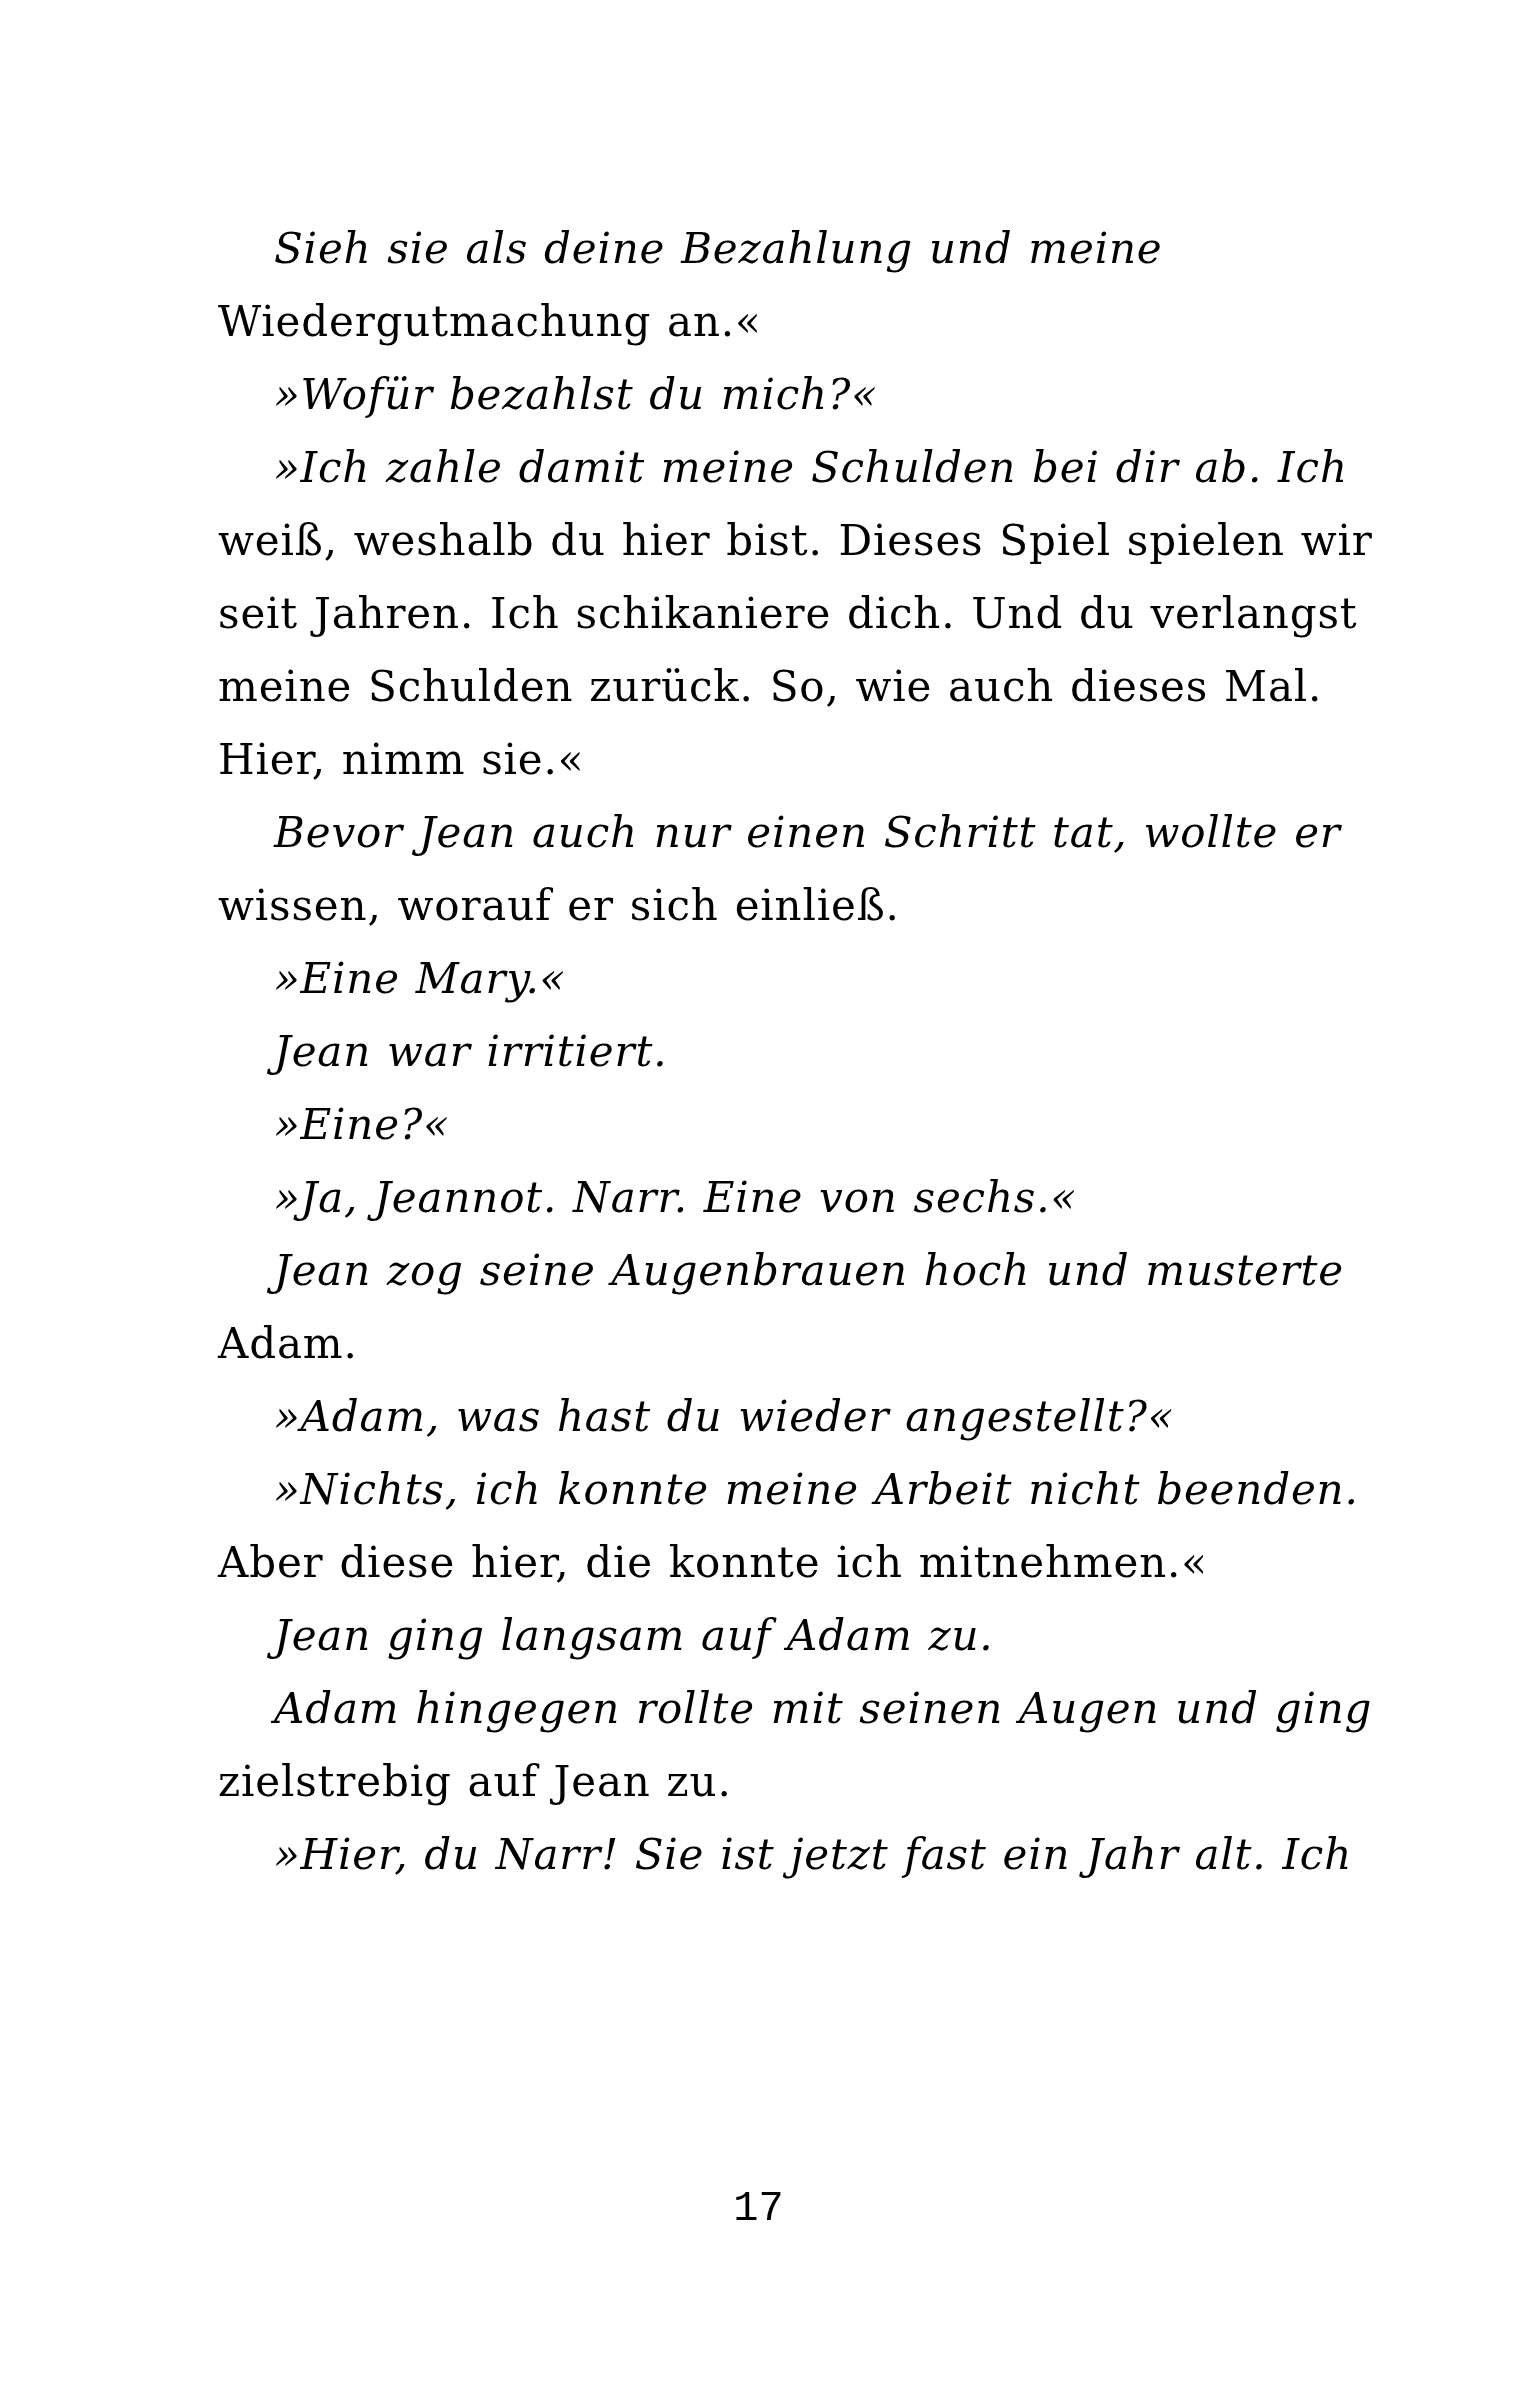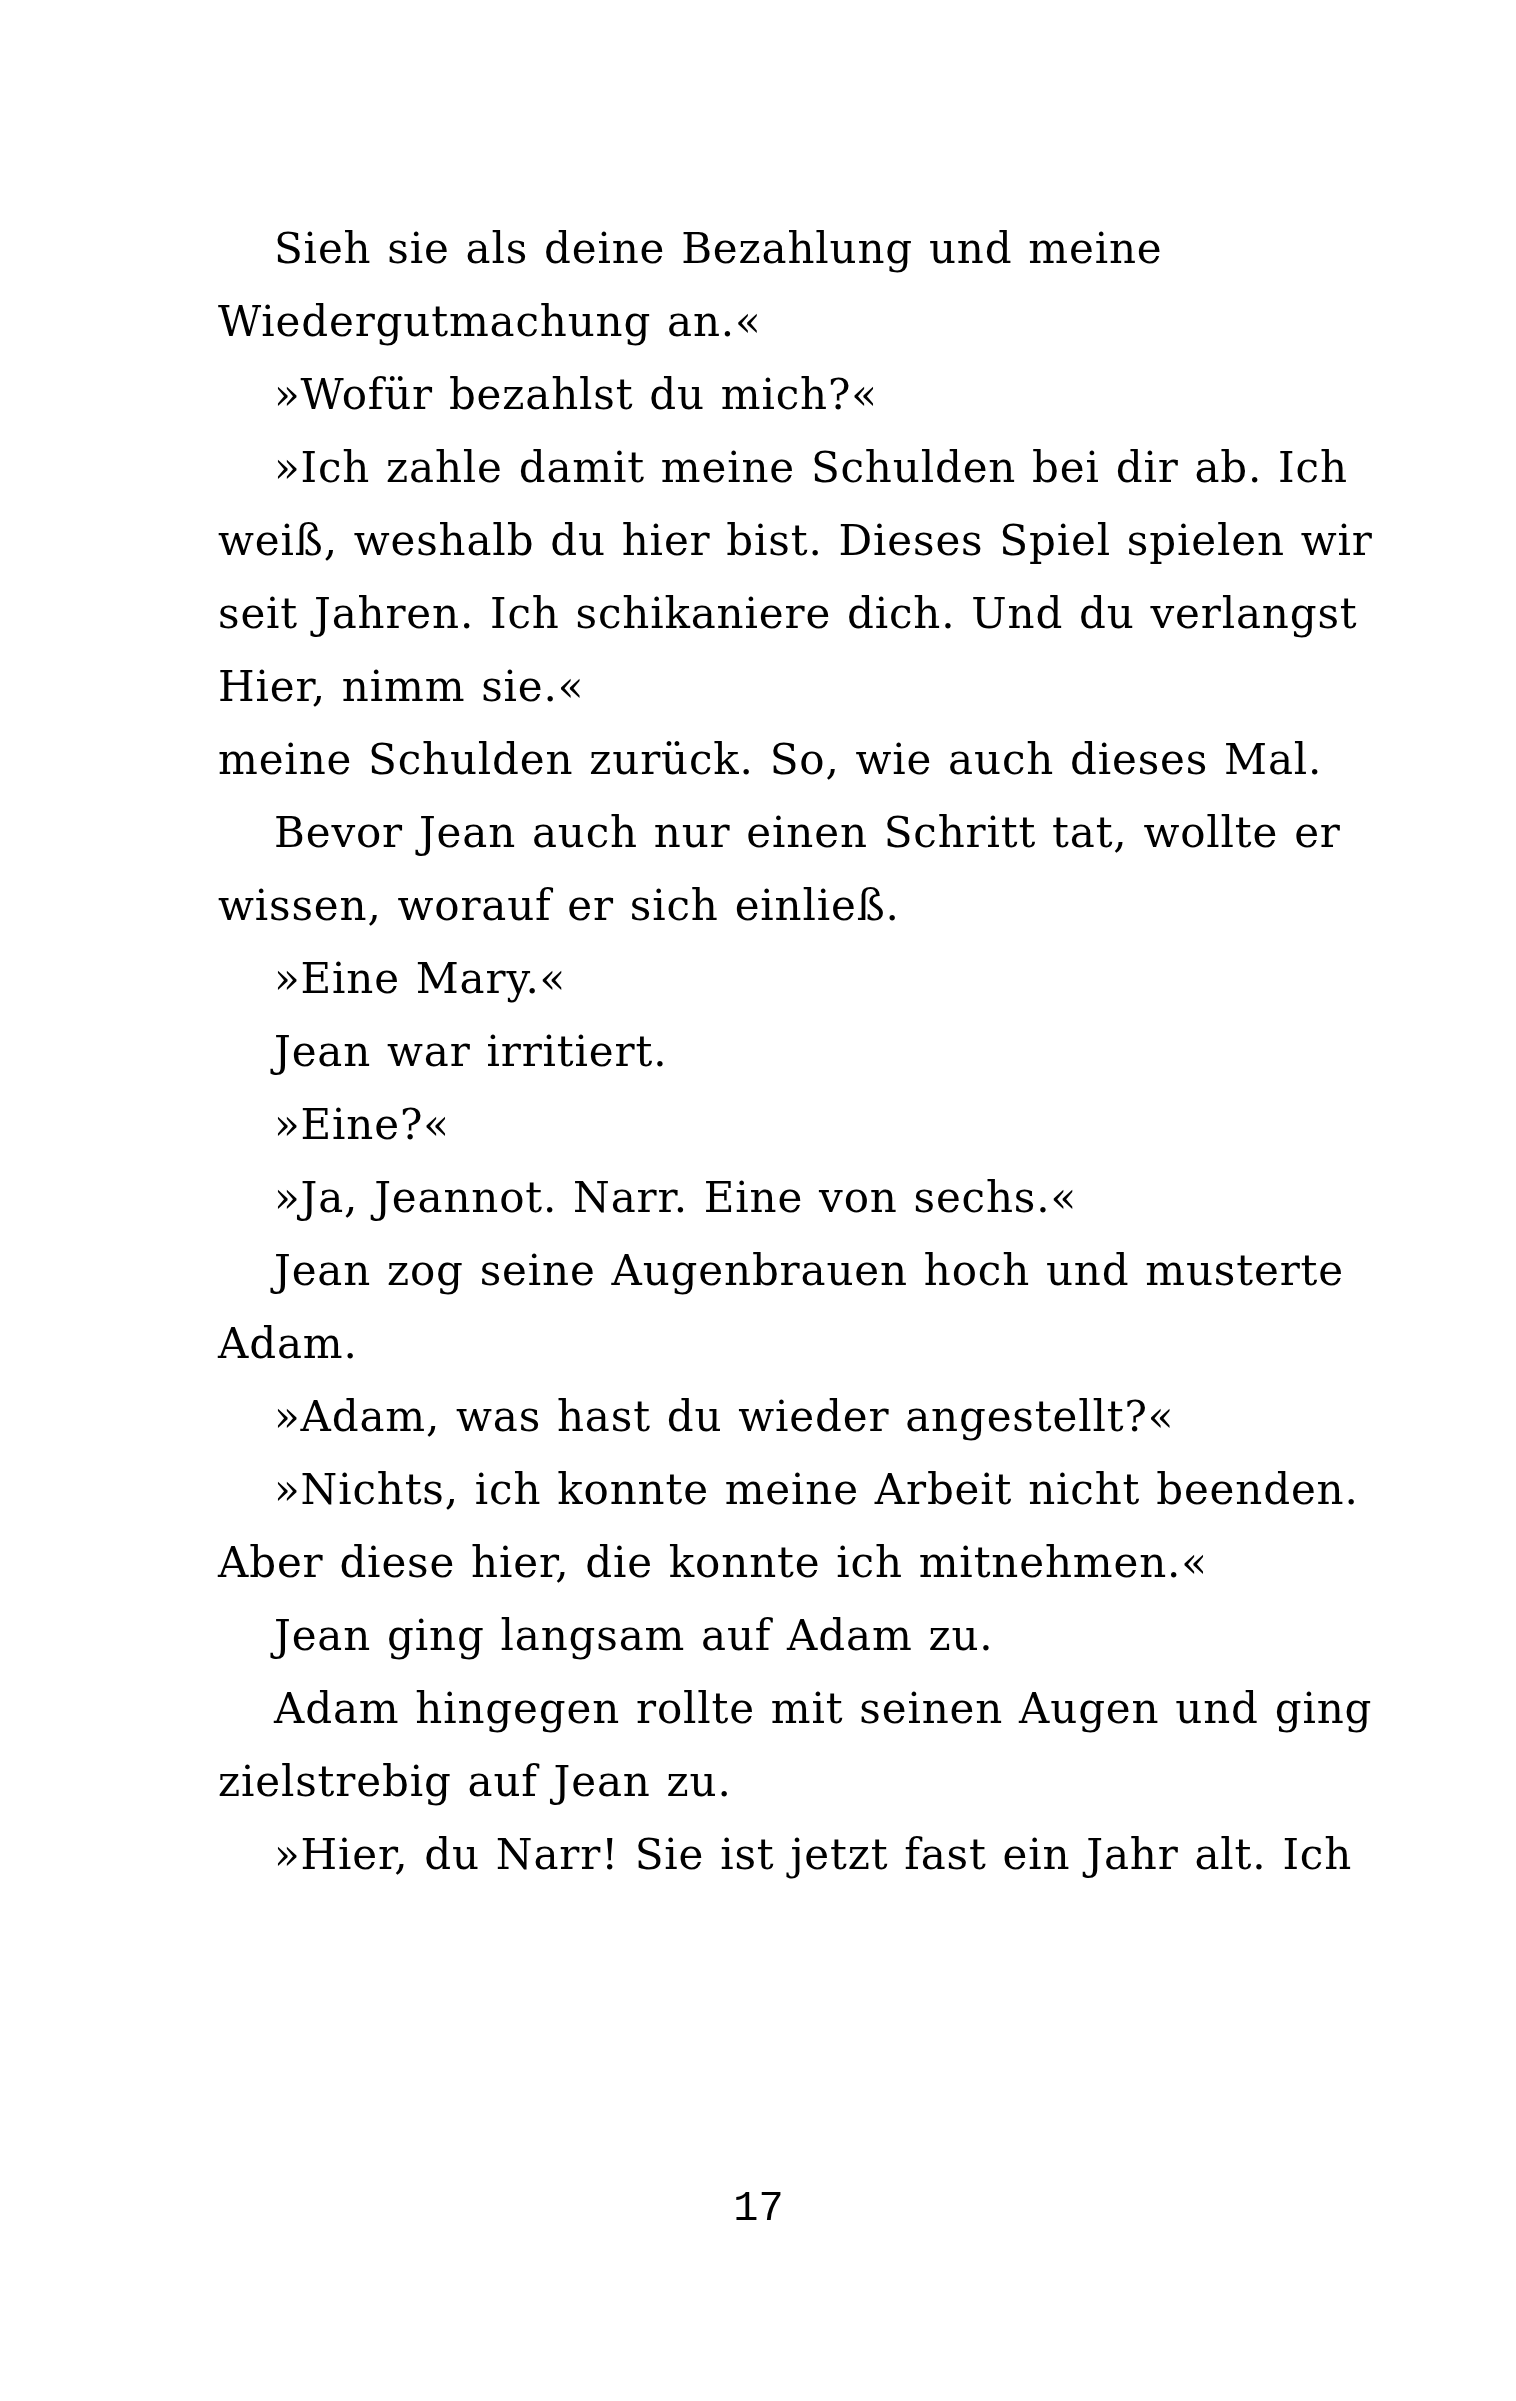--- a/index.html
+++ b/index.html
@@ -25,20 +25,21 @@
     line-height: 73px;
     letter-spacing: 0.02em;
     word-spacing: 0.04em;
   }
   .line {
     white-space: nowrap;
     height: 73px;
   }
   .line.indent {
     padding-left: 56px;
+    font-style: italic;
   }
   .pagenum {
     position: absolute;
     left: 0;
     top: 2173px;
     width: 100%;
     text-align: center;
     font-size: 42px;
     line-height: 73px;
     font-family: Liberation Mono, monospace;
@@ -48,22 +49,22 @@
 <body>
 
 <div class="page">
   <div class="textblock" id="textblock">
       <div class="line indent">Sieh sie als deine Bezahlung und meine</div>
       <div class="line">Wiedergutmachung an.«</div>
       <div class="line indent">»Wofür bezahlst du mich?«</div>
       <div class="line indent">»Ich zahle damit meine Schulden bei dir ab. Ich</div>
       <div class="line">weiß, weshalb du hier bist. Dieses Spiel spielen wir</div>
       <div class="line">seit Jahren. Ich schikaniere dich. Und du verlangst</div>
+      <div class="line">meine Schulden zurück. So, wie auch dieses Mal.</div>
       <div class="line">Hier, nimm sie.«</div>
-      <div class="line">meine Schulden zurück. So, wie auch dieses Mal.</div>
       <div class="line indent">Bevor Jean auch nur einen Schritt tat, wollte er</div>
       <div class="line">wissen, worauf er sich einließ.</div>
       <div class="line indent">»Eine Mary.«</div>
       <div class="line indent">Jean war irritiert.</div>
       <div class="line indent">»Eine?«</div>
       <div class="line indent">»Ja, Jeannot. Narr. Eine von sechs.«</div>
       <div class="line indent">Jean zog seine Augenbrauen hoch und musterte</div>
       <div class="line">Adam.</div>
       <div class="line indent">»Adam, was hast du wieder angestellt?«</div>
       <div class="line indent">»Nichts, ich konnte meine Arbeit nicht beenden.</div>

